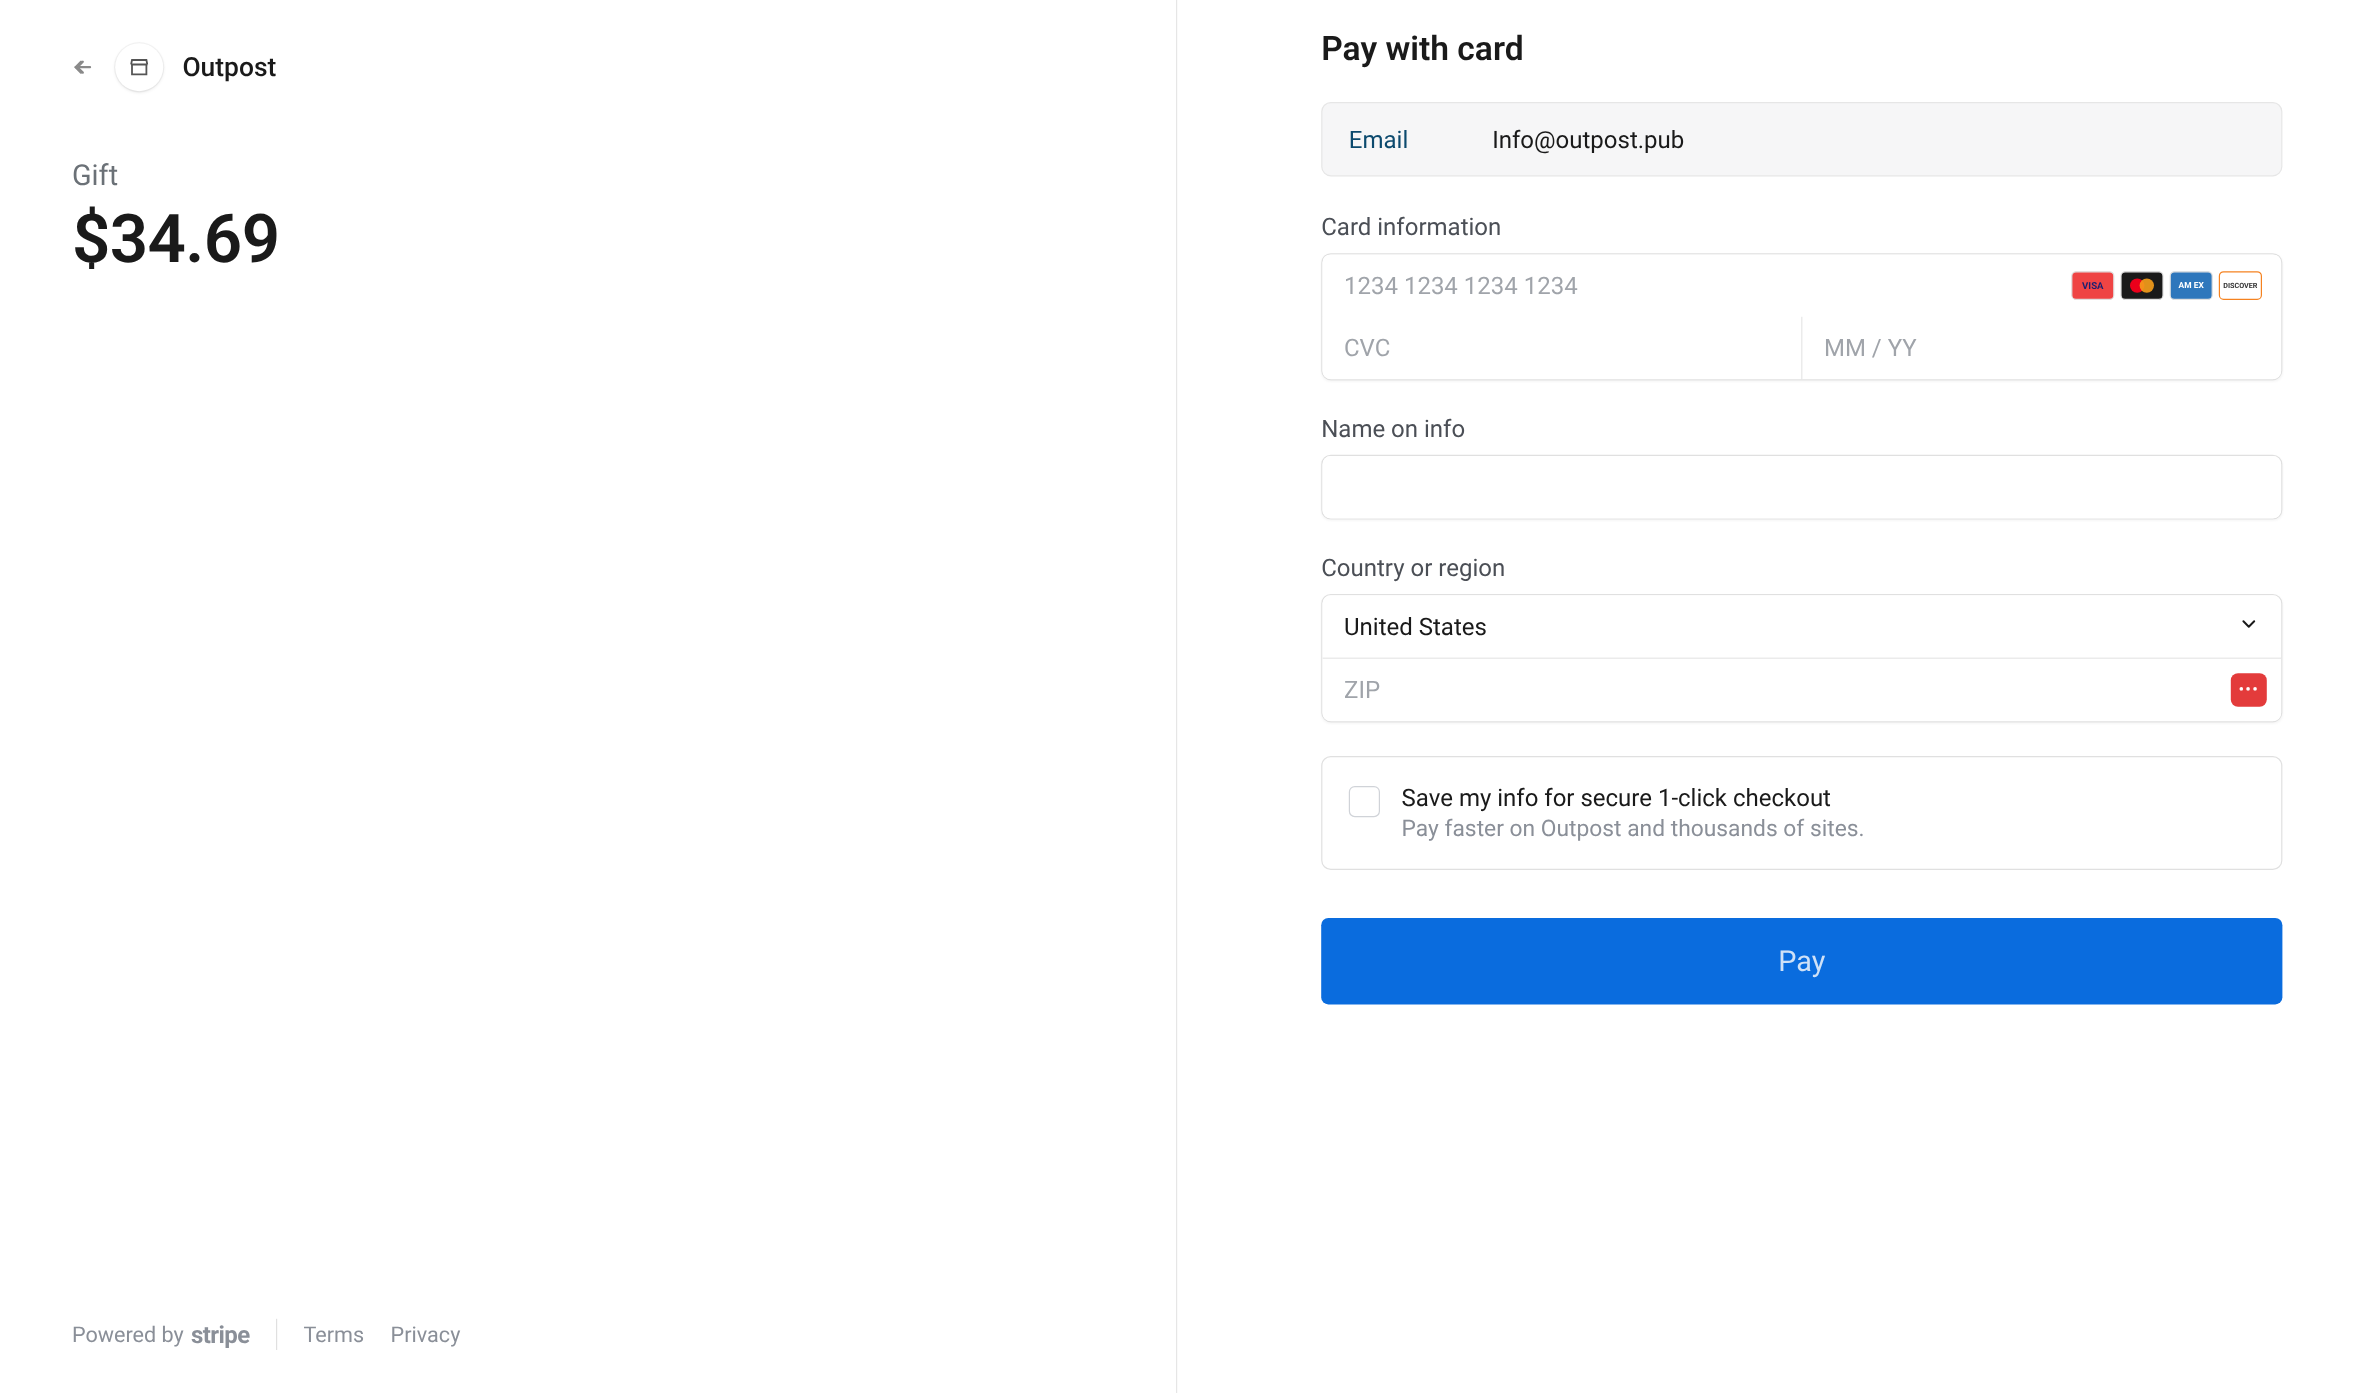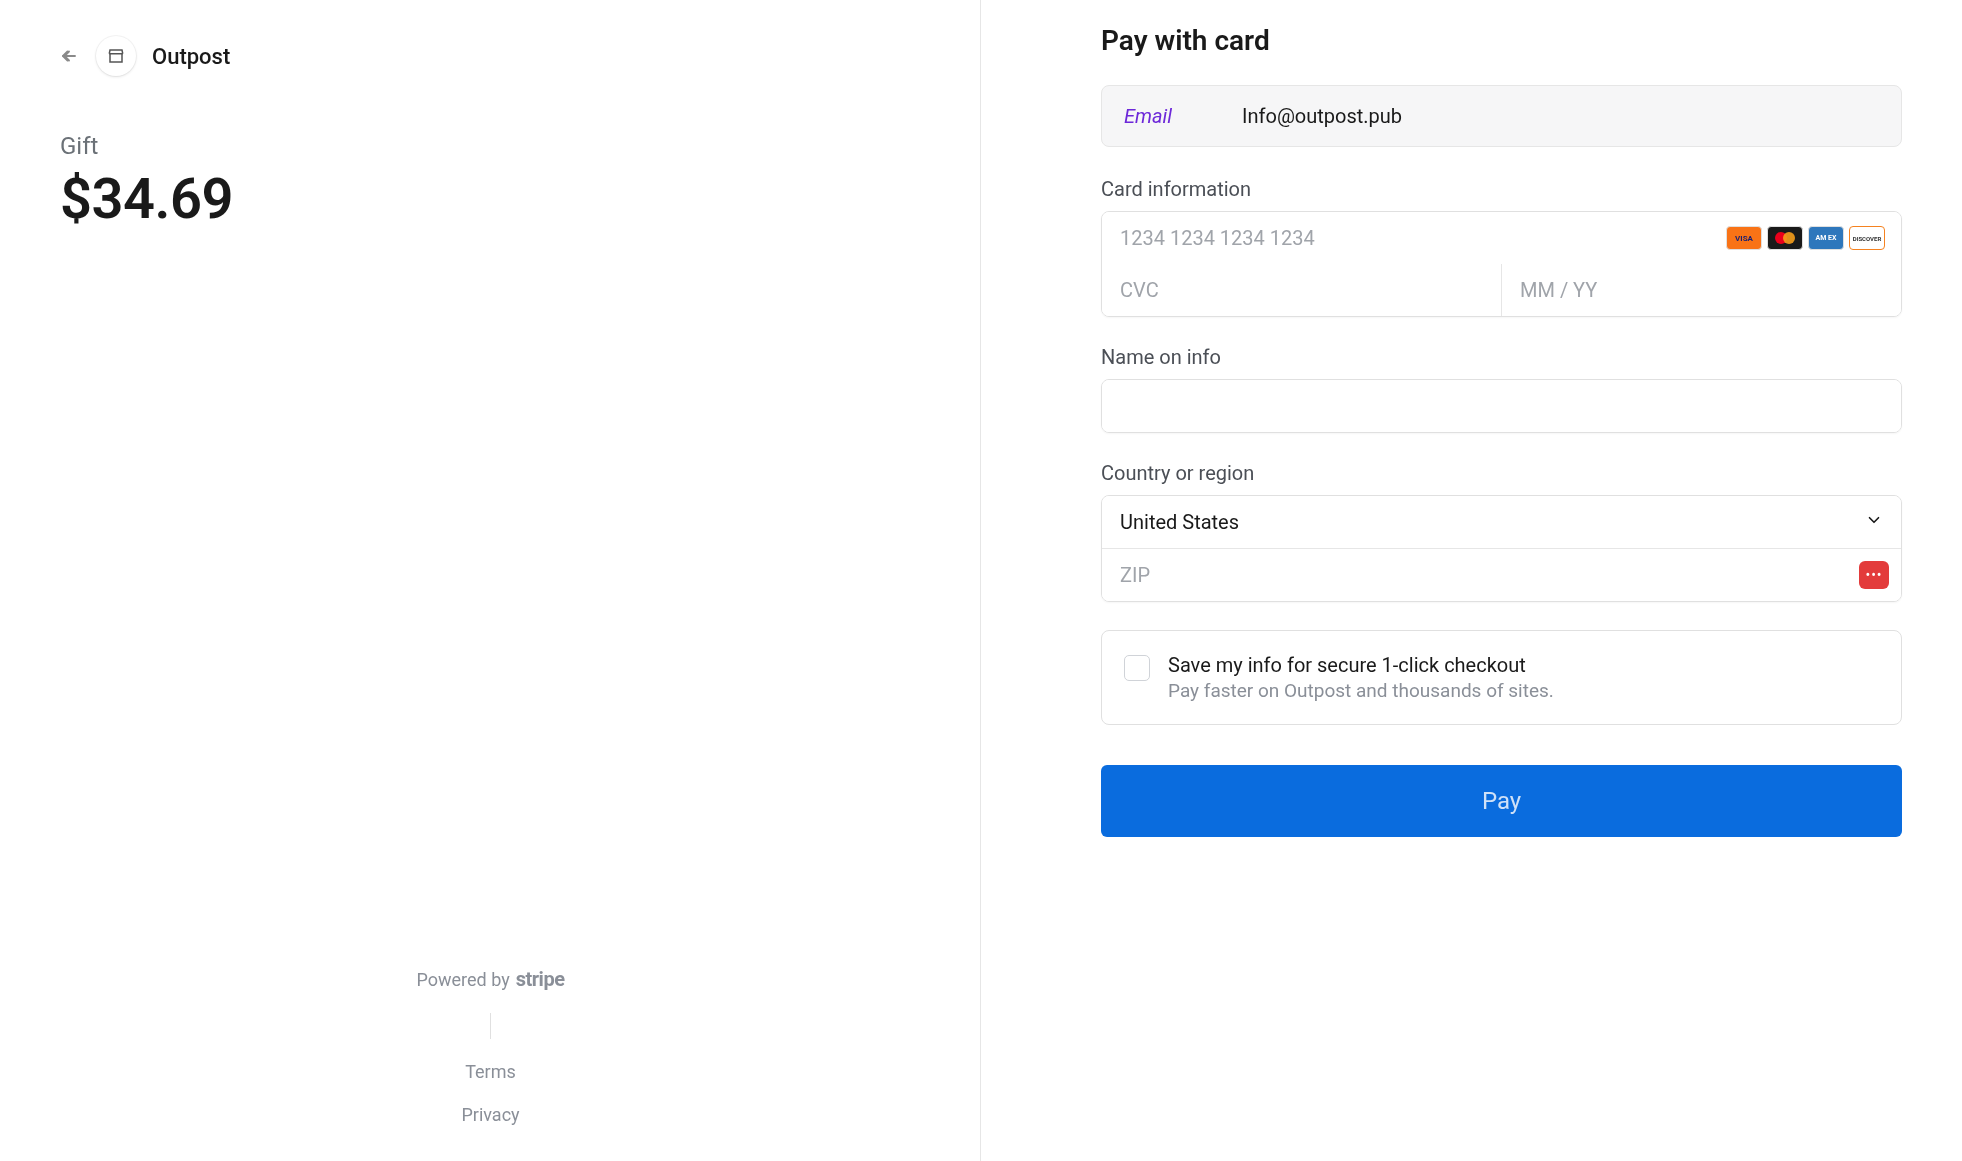--- a/index.html
+++ b/index.html
@@ -79,21 +79,20 @@
       font-weight: 600;
       color: #1a1a1a;
       letter-spacing: -0.5px;
     }
     .left-footer {
       display: flex;
       align-items: center;
       gap: 22px;
       color: #8a8f98;
       font-size: 18px;
-      flex-direction: column;
     }
     .powered-by {
       display: flex;
       align-items: center;
       gap: 6px;
     }
     .stripe-wordmark {
       font-weight: 700;
       font-size: 20px;
       letter-spacing: -0.5px;
@@ -125,22 +124,21 @@
       border: 1px solid #e6e6e6;
       border-radius: 8px;
       padding: 18px 22px;
       display: flex;
       align-items: center;
       gap: 70px;
       margin-bottom: 30px;
     }
     .email-label {
       font-size: 20px;
-      color: #6d28d9;
-      font-style: italic;
+      color: #0c4a6e;
     }
     .email-value {
       font-size: 20px;
       color: #1a1a1a;
     }
     .section-label {
       font-size: 20px;
       color: #4b4f56;
       margin-bottom: 10px;
     }
@@ -208,21 +206,21 @@
       border-radius: 4px;
       border: 1px solid #e0e0e0;
       display: flex;
       align-items: center;
       justify-content: center;
       font-size: 8px;
       font-weight: 700;
     }
     .brand.visa {
       color: #1a1f71;
-      background: #f97316;
+      background: #ef4444;
       margin-left: 16px;
     }
     .brand.mc {
       background: #1a1a1a;
       position: relative;
     }
     .brand.mc::before, .brand.mc::after {
       content:"";
       position: absolute;
       width: 12px;

